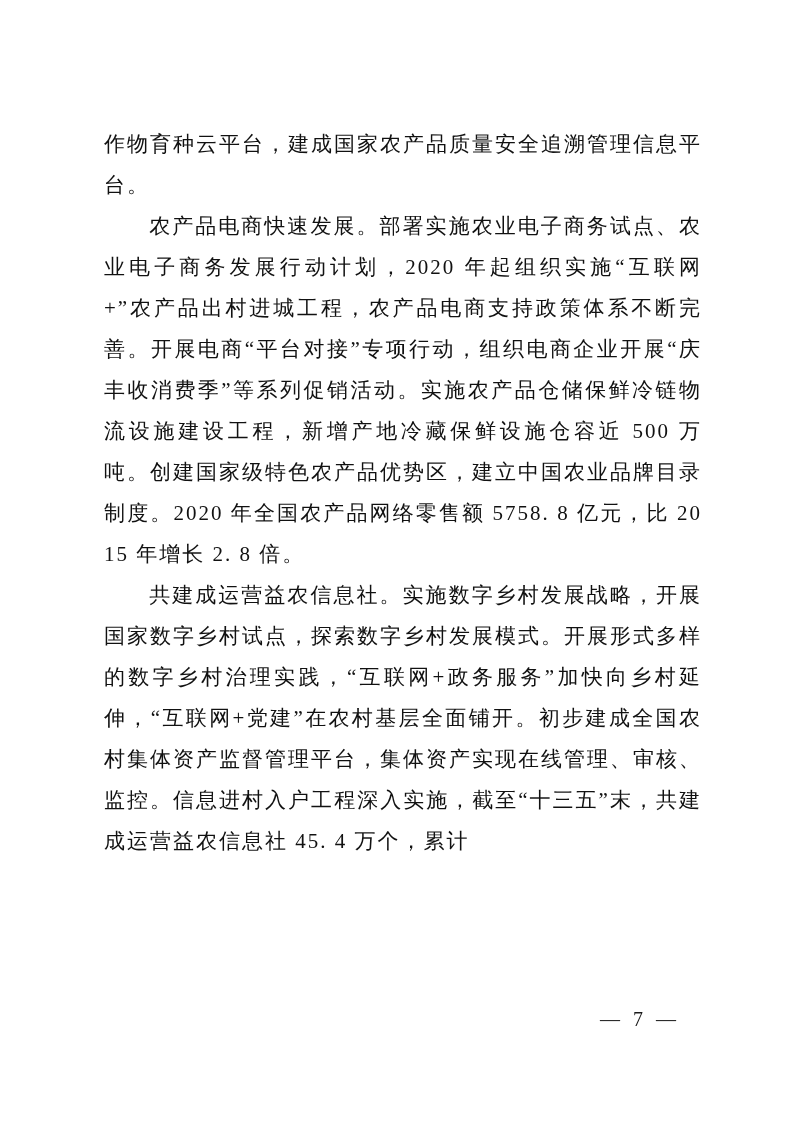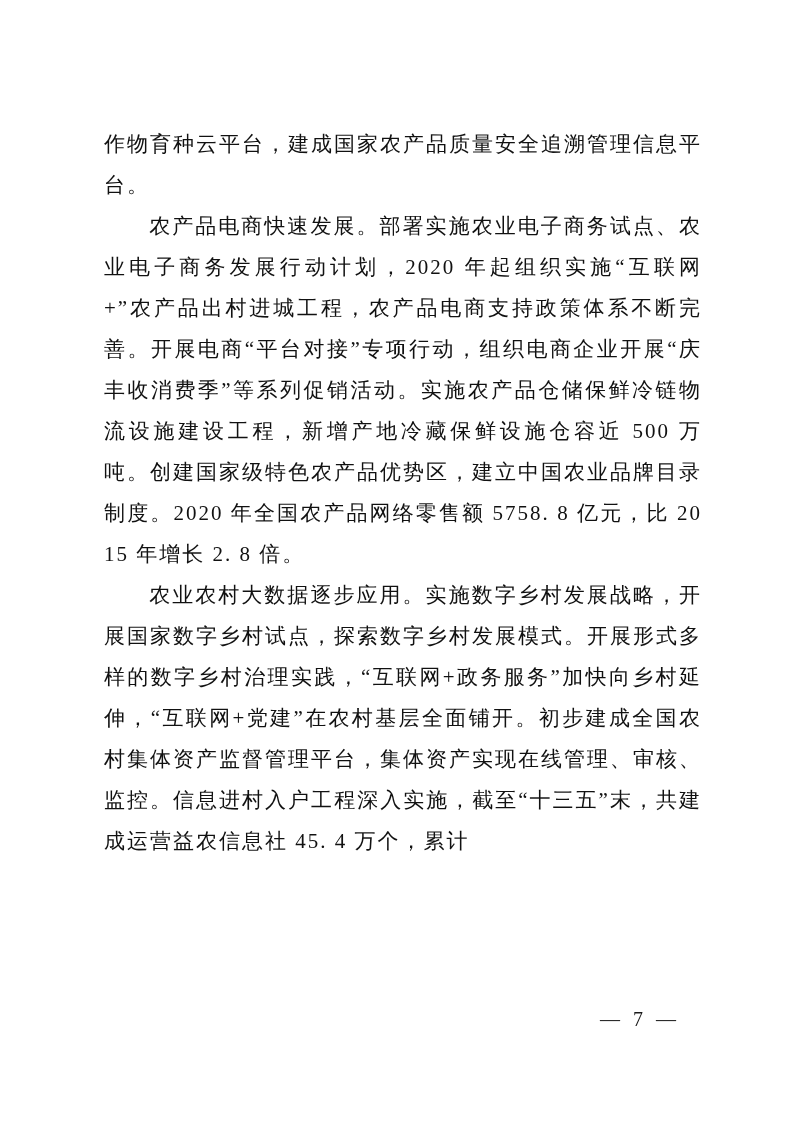--- a/index.html
+++ b/index.html
@@ -54,20 +54,20 @@
     <p class="para no-indent">
       <span>作物育种云平台，建成国家农产品质量安全追溯管理信息平台。</span>
     </p>
 
     <p class="para">
       <span class="lead">农产品电商快速发展。</span><span>部署实施农业电子商务试点、农业电子商务发展行动计划，2020 年起组织实施“互联网+”农产品出村进城工程，农产品电商支持政策体系不断完善。开展电商“平台对接”专项行动，组织电商企业开展“庆丰收消费季”等系列促销活动。实施农产品仓储保鲜冷链物流设施建设工程，新增产地冷藏保鲜设施仓容近 500 万吨。创建国家级特色农产品优势区，建立中国农业品牌目录制度。2020 年全国农产品网络零售额 5758. 8 亿元，比 2015 年增长 2. 8 倍。</span>
     </p>
 
 
     <p class="para">
-      <span class="lead">农业农村大数据逐步应用。</span><span>实施数字乡村发展战略，开展国家数字乡村试点，探索数字乡村发展模式。开展形式多样的数字乡村治理实践，“互联网+政务服务”加快向乡村延伸，“互联网+党建”在农村基层全面铺开。初步建成全国农村集体资产监督管理平台，集体资产实现在线管理、审核、监控。信息进村入户工程深入实施，截至“十三五”末，共建成运营益农信息社 45. 4 万个，累计</span>
+      <span class="lead">共建成运营益农信息社。</span><span>实施数字乡村发展战略，开展国家数字乡村试点，探索数字乡村发展模式。开展形式多样的数字乡村治理实践，“互联网+政务服务”加快向乡村延伸，“互联网+党建”在农村基层全面铺开。初步建成全国农村集体资产监督管理平台，集体资产实现在线管理、审核、监控。信息进村入户工程深入实施，截至“十三五”末，共建成运营益农信息社 45. 4 万个，累计</span>
     </p>
 
   </div>
 
   <div class="footer">— 7 —</div>
 
 </div>
 
 </body></html>

